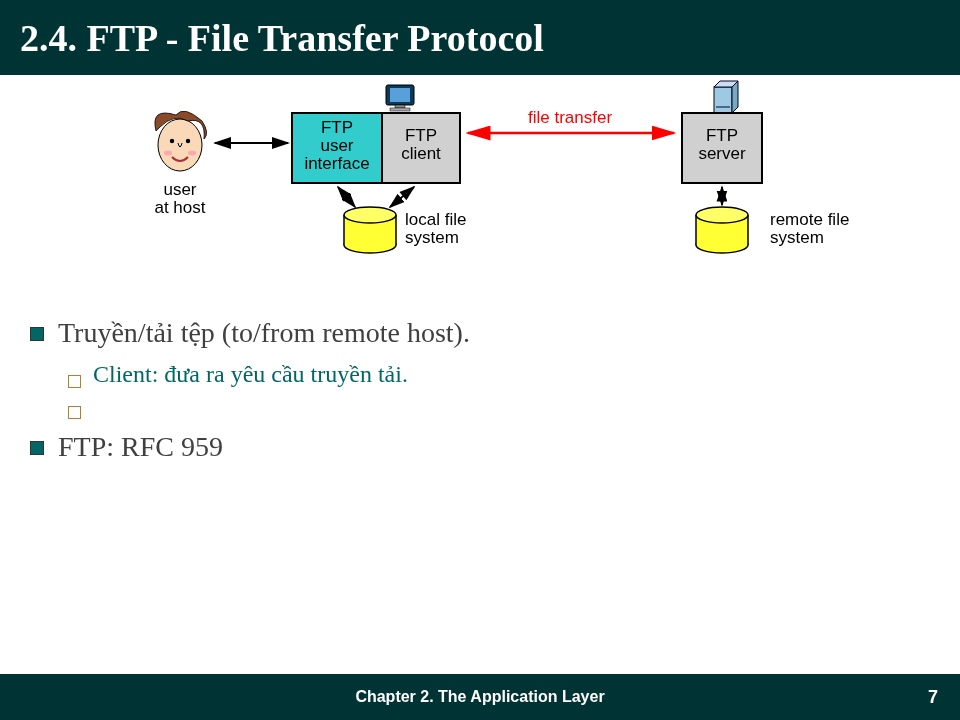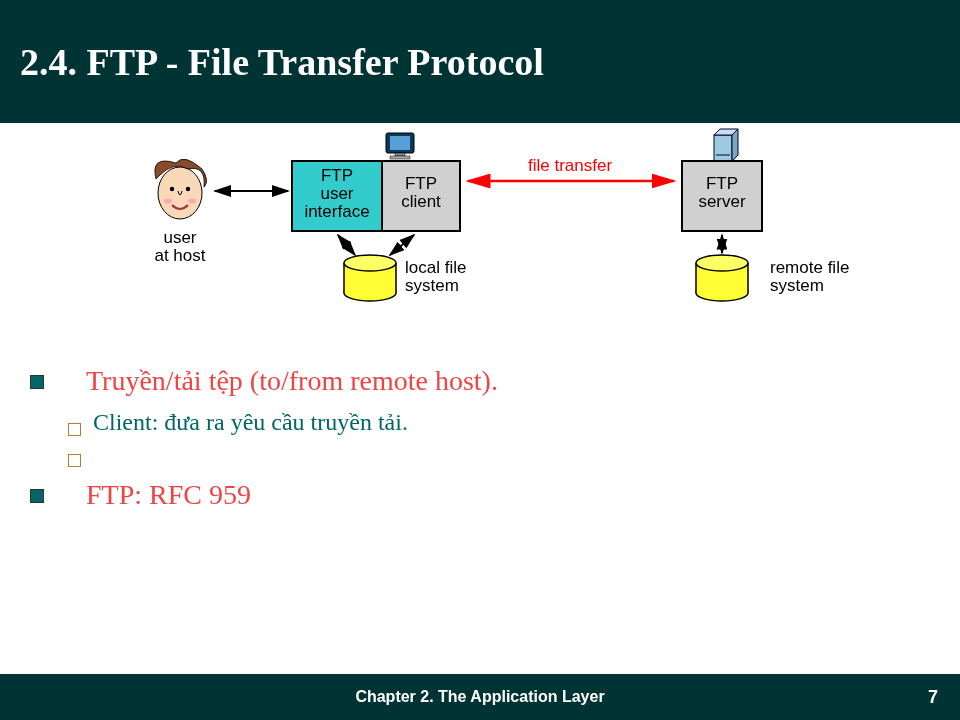--- a/index.html
+++ b/index.html
@@ -6,21 +6,21 @@
   body {
     width: 960px;
     height: 720px;
     background: #fff;
     font-family: "Times New Roman", serif;
     position: relative;
     overflow: hidden;
   }
   .header {
     background: #003333;
-    height: 123px;
+    height: 75px;
     display: flex;
     align-items: center;
     padding-left: 20px;
   }
   .header h1 {
     color: #fff;
     font-size: 38px;
     font-weight: bold;
   }
   .diagram {
@@ -43,22 +43,21 @@
     width: 14px;
     height: 14px;
     background: #006666;
     border: 1px solid #333;
     flex-shrink: 0;
     margin-top: 10px;
     margin-right: 14px;
   }
   .bullet1-text {
     font-size: 28px;
-    color: #ef4444;
-    margin-left: 28px;
+    color: #404040;
   }
   .bullet2 {
     display: flex;
     align-items: flex-end;
     margin: 10px 0 10px 38px;
   }
   .sq-open {
     width: 13px;
     height: 13px;
     border: 1px solid #b08030;

